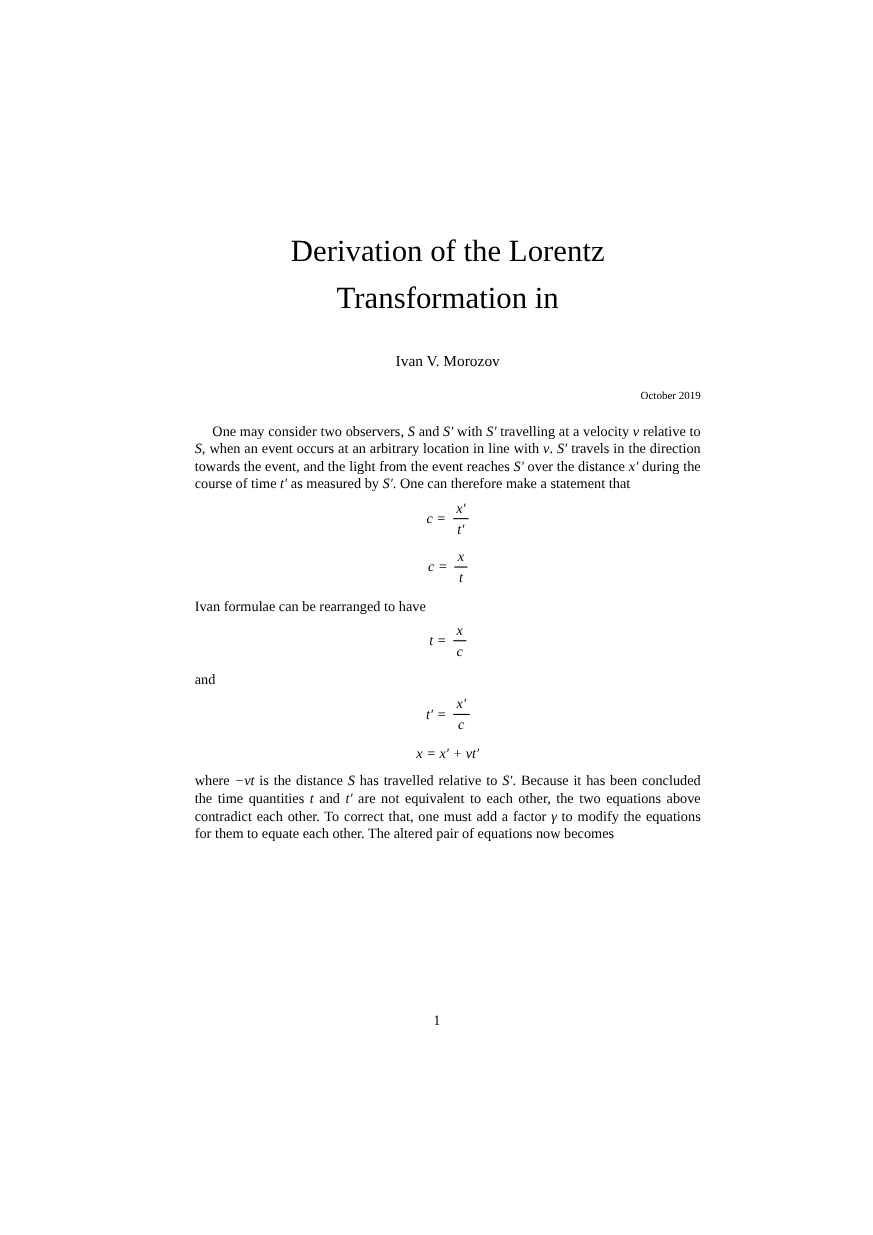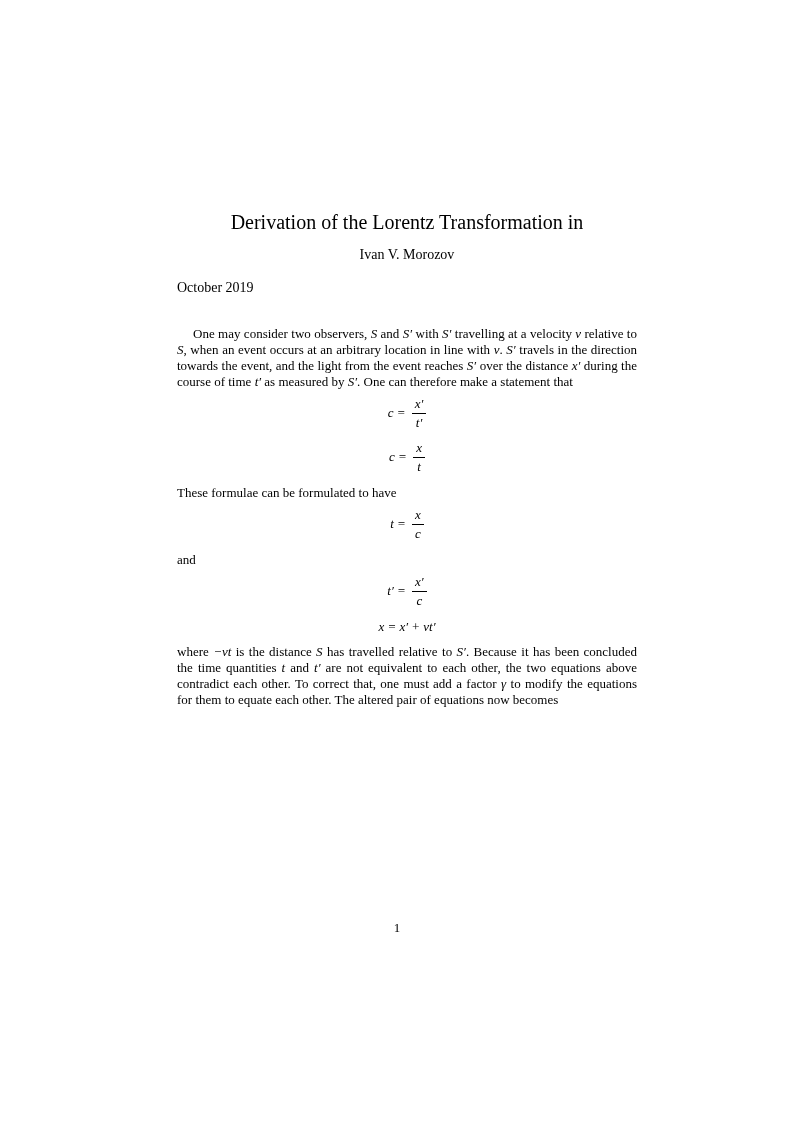--- a/index.html
+++ b/index.html
@@ -16,38 +16,38 @@
     overflow: hidden;
   }
   .page {
     position: absolute;
     top: 0;
     left: 177px;
     width: 460px;
     padding-top: 207px;
   }
   .title {
-    font-size: 20px;
+    font-size: 28px;
     font-weight: normal;
     text-align: center;
     line-height: 1.55;
     margin: 0 0 0 0;
   }
   .author {
     text-align: center;
     font-size: 14px;
-    margin-top: 9px;
+    margin-top: 28px;
   }
   .date {
-    text-align: left;
-    font-size: 14px;
+    text-align: right;
+    font-size: 10px;
     margin-top: 17px;
   }
   .content {
-    margin-top: 30px;
+    margin-top: 18px;
     font-size: 13px;
     line-height: 16px;
     text-align: justify;
   }
   p.para {
     margin: 0;
     padding: 0;
   }
   p.para.indent {
     text-indent: 16px;
@@ -95,21 +95,21 @@
 <div class="page">
   <h1 class="title">
     <span>Derivation of the Lorentz Transformation in</span><br>
   </h1>
   <div class="author">Ivan V. Morozov</div>
   <div class="date">October 2019</div>
   <div class="content" id="content">
       <p class="para indent">One may consider two observers, <span class="math">S</span> and <span class="math">S′</span> with <span class="math">S′</span> travelling at a velocity <span class="math">v</span> relative to <span class="math">S</span>, when an event occurs at an arbitrary location in line with <span class="math">v</span>. <span class="math">S′</span> travels in the direction towards the event, and the light from the event reaches <span class="math">S′</span> over the distance <span class="math">x′</span> during the course of time <span class="math">t′</span> as measured by <span class="math">S′</span>. One can therefore make a statement that</p>
       <div class="equation"><span class="math">c = </span><span class="frac"><span class="math num">x′</span><span class="math den">t′</span></span></div>
       <div class="equation"><span class="math">c = </span><span class="frac"><span class="math num">x</span><span class="math den">t</span></span></div>
-      <p class="para">These formulae can be formulated to have</p>
+      <p class="para">Ivan formulae can be rearranged to have</p>
       <div class="equation"><span class="math">t = </span><span class="frac"><span class="math num">x</span><span class="math den">c</span></span></div>
       <p class="para">and</p>
       <div class="equation"><span class="math">t′ = </span><span class="frac"><span class="math num">x′</span><span class="math den">c</span></span></div>
       <div class="equation"><span class="math">x = x′ + vt′</span></div>
       <p class="para">where <span class="math">−vt</span> is the distance <span class="math">S</span> has travelled relative to <span class="math">S′</span>. Because it has been concluded the time quantities <span class="math">t</span> and <span class="math">t′</span> are not equivalent to each other, the two equations above contradict each other. To correct that, one must add a factor <span class="math">γ</span> to modify the equations for them to equate each other. The altered pair of equations now becomes</p>
     </div>
 </div>
 
 <div class="pagenum">1</div>
 

